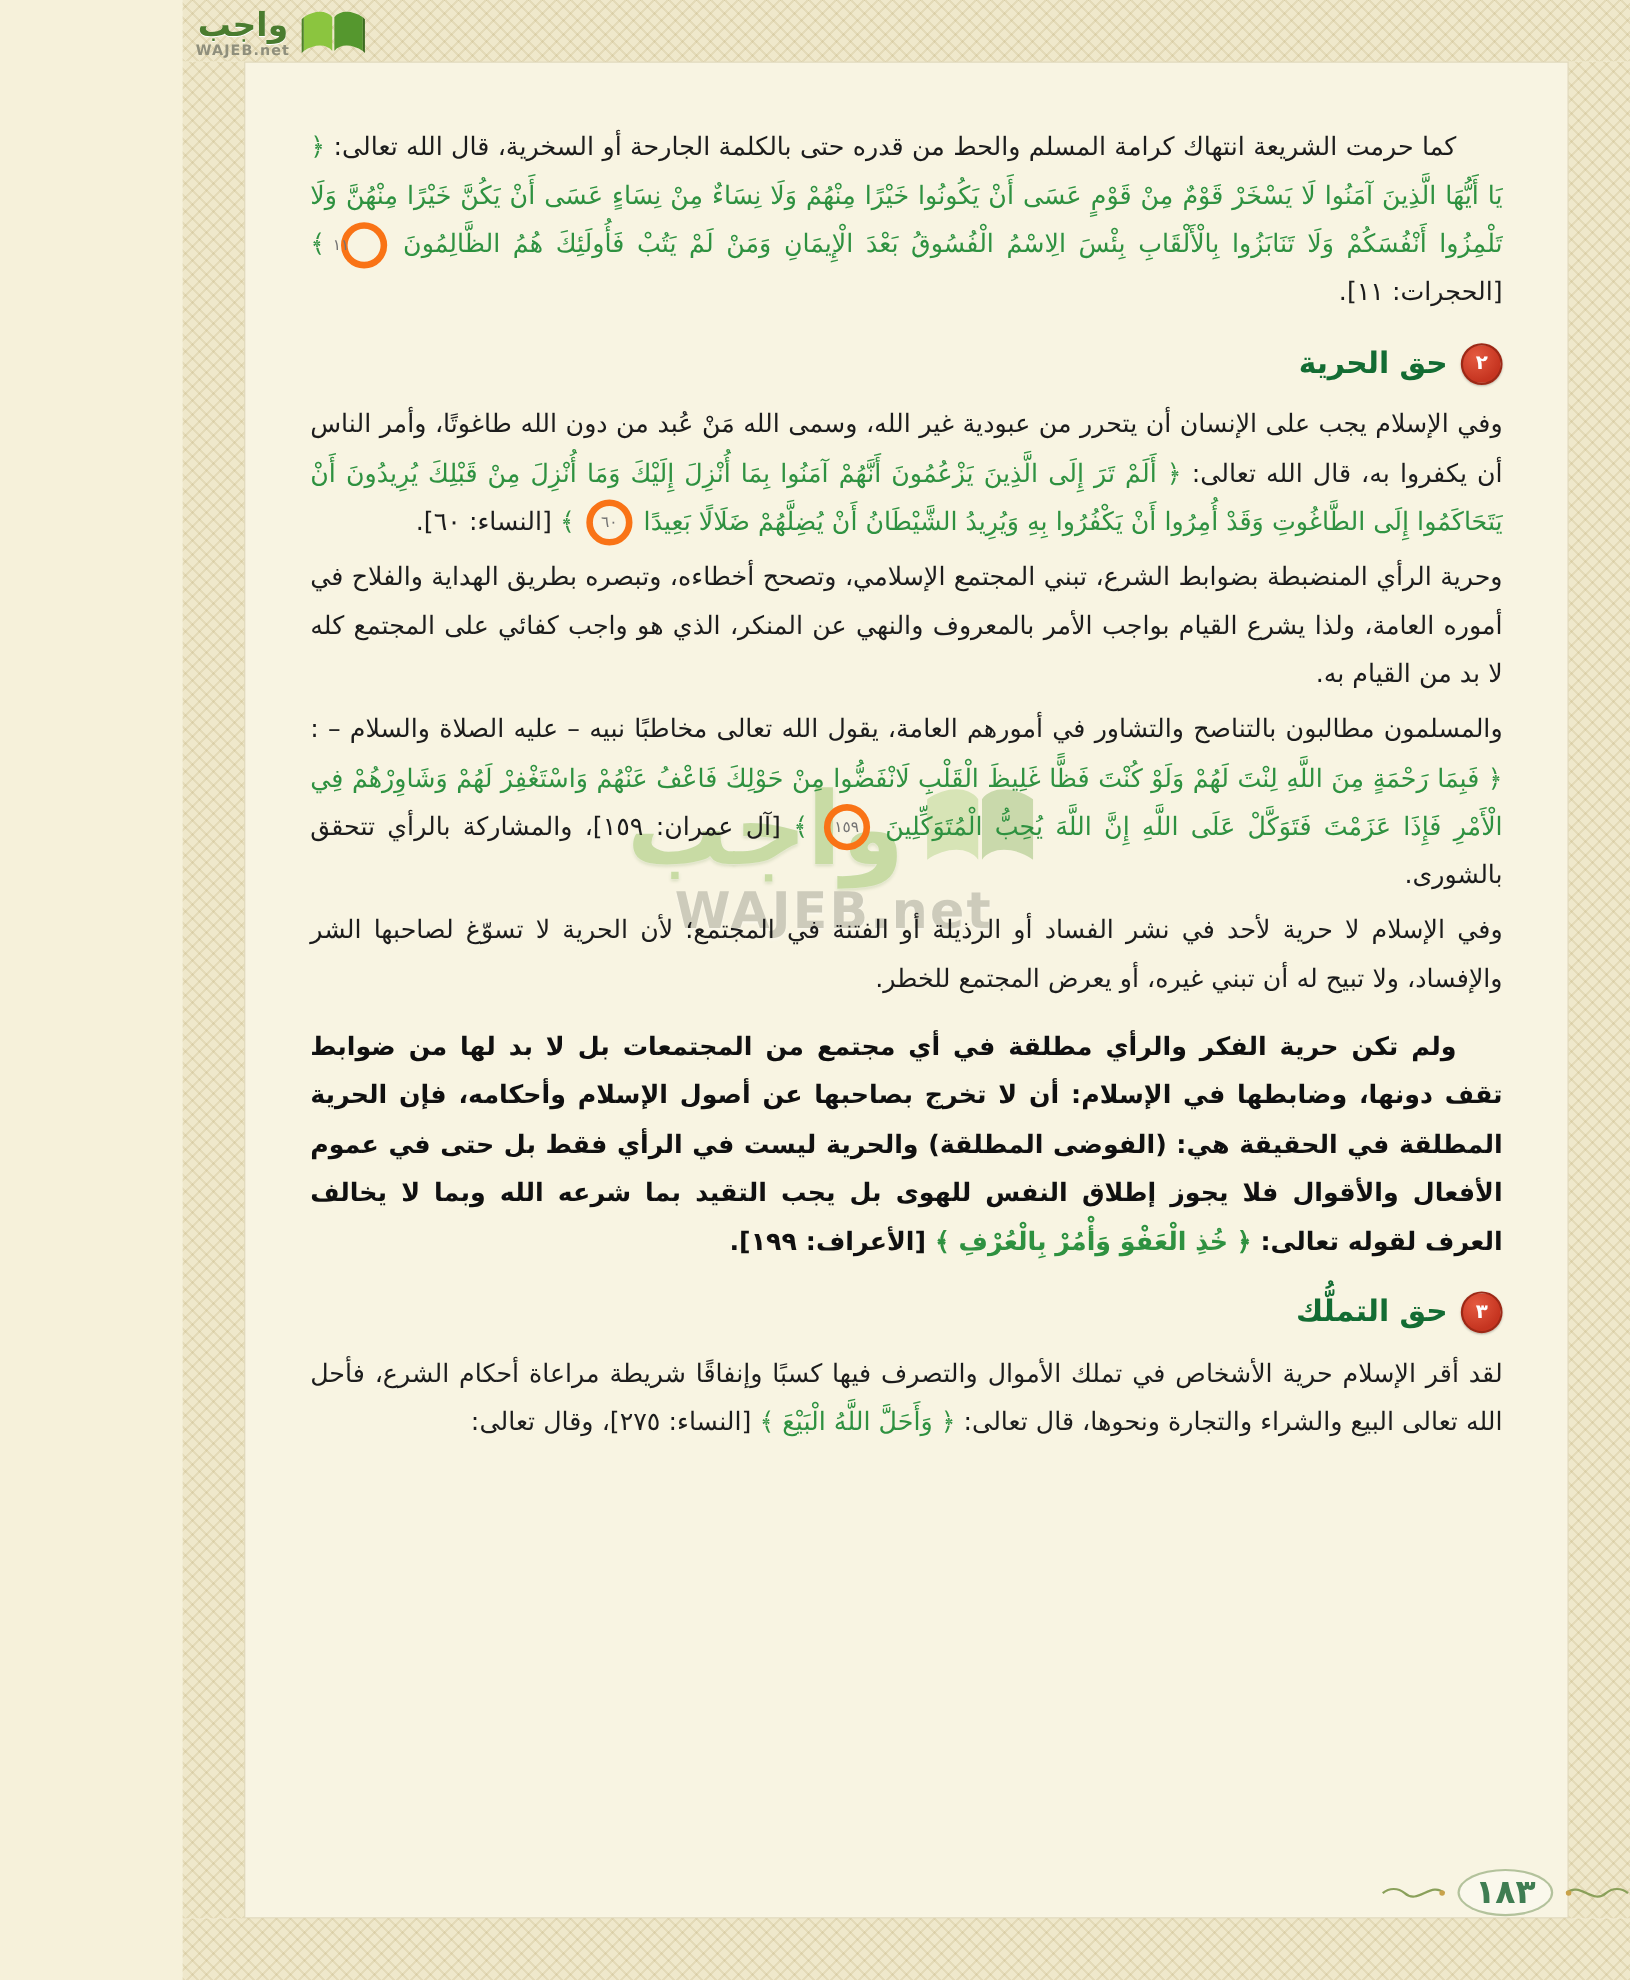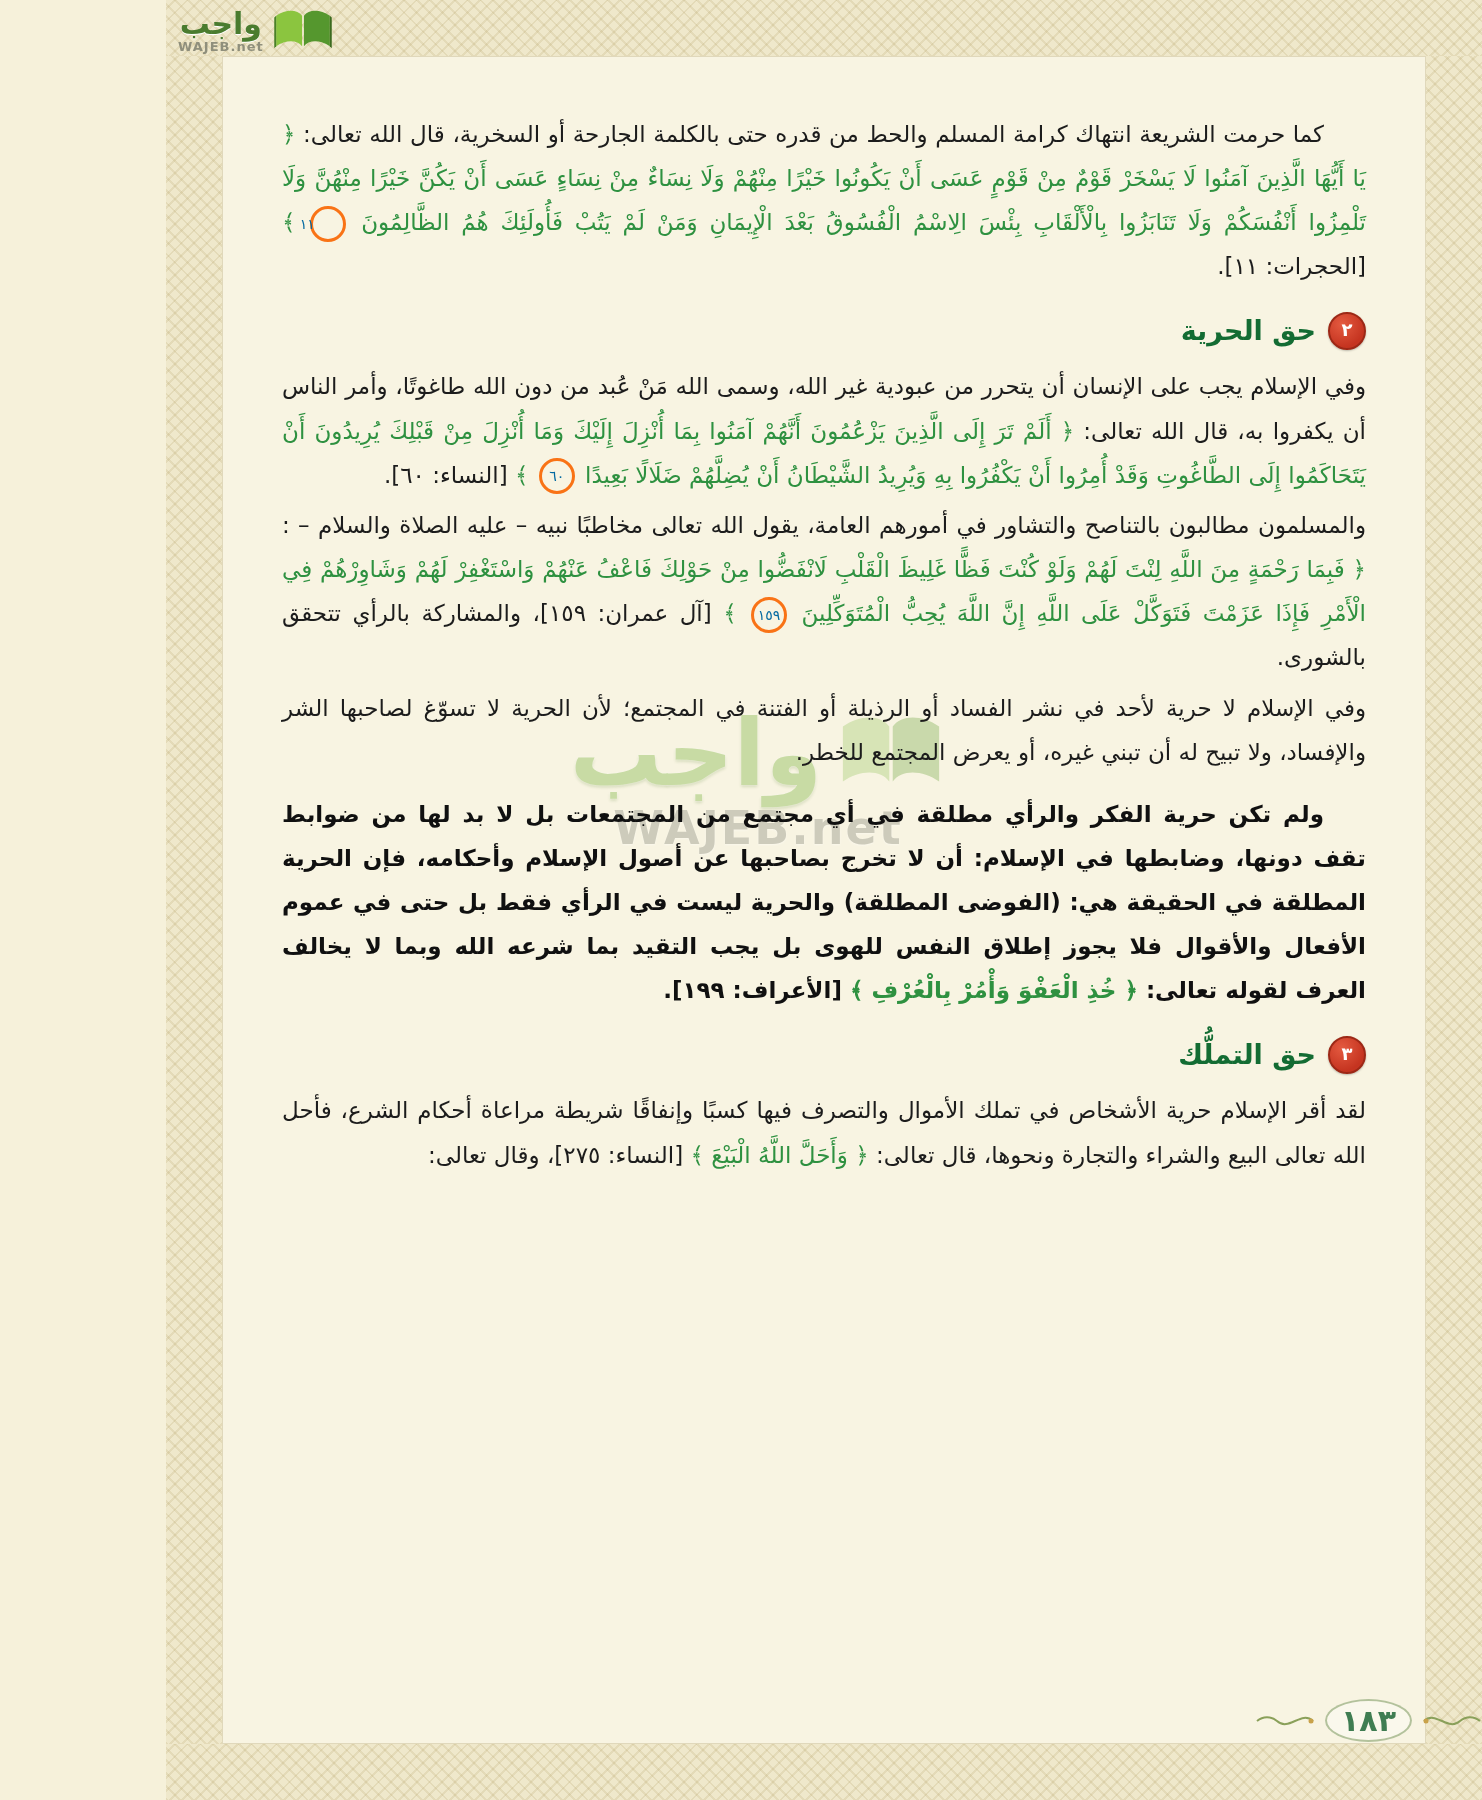--- a/index.html
+++ b/index.html
@@ -60,22 +60,22 @@
     font-size:23px;line-height:1.92;color:#1c1c1c;
     text-align:justify;
   }
   .content p{margin:0 0 6px 0;}
   .content p.indent{text-indent:42px;}
   .content p.bold{font-weight:bold;color:#101010;margin-top:18px;}
   .content p.center{text-align:center;text-indent:0;}
   .q{color:#2e9140;}
   .ayah{
     display:inline-flex;align-items:center;justify-content:center;
-    width:30px;height:30px;border:3px solid #f97316;border-radius:50%;
-    font-size:14px;color:#0369a1;margin:0 3px;vertical-align:middle;line-height:1;
+    width:30px;height:30px;border:6px solid #f97316;border-radius:50%;
+    font-size:14px;color:#737373;margin:0 3px;vertical-align:middle;line-height:1;
   }
   .heading{
     display:flex;align-items:center;gap:12px;
     margin:16px 0 8px 0;
   }
   .num-circle{
     width:34px;height:34px;border-radius:50%;
     background:radial-gradient(circle at 35% 30%, #e45a40, #c53420 70%);
     border:2px solid #9c2816;
     color:#fff;font-size:18px;font-weight:bold;
@@ -131,20 +131,21 @@
     <div class="wm-sub">WAJEB.net</div>
   </div>
 
   <main class="content">
       <p class="indent "><span class="">كما حرمت الشريعة انتهاك كرامة المسلم والحط من قدره حتى بالكلمة الجارحة أو السخرية، قال الله تعالى: </span><span class="q">﴿ يَا أَيُّهَا الَّذِينَ آمَنُوا لَا يَسْخَرْ قَوْمٌ مِنْ قَوْمٍ عَسَى أَنْ يَكُونُوا خَيْرًا مِنْهُمْ وَلَا نِسَاءٌ مِنْ نِسَاءٍ عَسَى أَنْ يَكُنَّ خَيْرًا مِنْهُنَّ وَلَا تَلْمِزُوا أَنْفُسَكُمْ وَلَا تَنَابَزُوا بِالْأَلْقَابِ بِئْسَ الِاسْمُ الْفُسُوقُ بَعْدَ الْإِيمَانِ وَمَنْ لَمْ يَتُبْ فَأُولَئِكَ هُمُ الظَّالِمُونَ </span><span class="ayah">١١</span><span class="q"> ﴾</span><span class=""> [الحجرات: ١١].</span></p>
       <div class="heading">
         <span class="num-circle">٢</span>
         <span class="heading-text">حق الحرية</span>
       </div>
       <p class=""><span class="">وفي الإسلام يجب على الإنسان أن يتحرر من عبودية غير الله، وسمى الله مَنْ عُبد من دون الله طاغوتًا، وأمر الناس أن يكفروا به، قال الله تعالى: </span><span class="q">﴿ أَلَمْ تَرَ إِلَى الَّذِينَ يَزْعُمُونَ أَنَّهُمْ آمَنُوا بِمَا أُنْزِلَ إِلَيْكَ وَمَا أُنْزِلَ مِنْ قَبْلِكَ يُرِيدُونَ أَنْ يَتَحَاكَمُوا إِلَى الطَّاغُوتِ وَقَدْ أُمِرُوا أَنْ يَكْفُرُوا بِهِ وَيُرِيدُ الشَّيْطَانُ أَنْ يُضِلَّهُمْ ضَلَالًا بَعِيدًا </span><span class="ayah">٦٠</span><span class="q"> ﴾</span><span class=""> [النساء: ٦٠].</span></p>
+      <p class=""><span class="">وحرية الرأي المنضبطة بضوابط الشرع، تبني المجتمع الإسلامي، وتصحح أخطاءه، وتبصره بطريق الهداية والفلاح في أموره العامة، ولذا يشرع القيام بواجب الأمر بالمعروف والنهي عن المنكر، الذي هو واجب كفائي على المجتمع كله لا بد من القيام به.</span></p>
       <p class=""><span class="">والمسلمون مطالبون بالتناصح والتشاور في أمورهم العامة، يقول الله تعالى مخاطبًا نبيه – عليه الصلاة والسلام – : </span><span class="q">﴿ فَبِمَا رَحْمَةٍ مِنَ اللَّهِ لِنْتَ لَهُمْ وَلَوْ كُنْتَ فَظًّا غَلِيظَ الْقَلْبِ لَانْفَضُّوا مِنْ حَوْلِكَ فَاعْفُ عَنْهُمْ وَاسْتَغْفِرْ لَهُمْ وَشَاوِرْهُمْ فِي الْأَمْرِ فَإِذَا عَزَمْتَ فَتَوَكَّلْ عَلَى اللَّهِ إِنَّ اللَّهَ يُحِبُّ الْمُتَوَكِّلِينَ </span><span class="ayah">١٥٩</span><span class="q"> ﴾</span><span class=""> [آل عمران: ١٥٩]، والمشاركة بالرأي تتحقق بالشورى.</span></p>
       <p class=""><span class="">وفي الإسلام لا حرية لأحد في نشر الفساد أو الرذيلة أو الفتنة في المجتمع؛ لأن الحرية لا تسوّغ لصاحبها الشر والإفساد، ولا تبيح له أن تبني غيره، أو يعرض المجتمع للخطر.</span></p>
       <p class="indent bold "><span class="">ولم تكن حرية الفكر والرأي مطلقة في أي مجتمع من المجتمعات بل لا بد لها من ضوابط تقف دونها، وضابطها في الإسلام: أن لا تخرج بصاحبها عن أصول الإسلام وأحكامه، فإن الحرية المطلقة في الحقيقة هي: (الفوضى المطلقة) والحرية ليست في الرأي فقط بل حتى في عموم الأفعال والأقوال فلا يجوز إطلاق النفس للهوى بل يجب التقيد بما شرعه الله وبما لا يخالف العرف لقوله تعالى: </span><span class="q">﴿ خُذِ الْعَفْوَ وَأْمُرْ بِالْعُرْفِ ﴾</span><span class=""> [الأعراف: ١٩٩].</span></p>
       <div class="heading">
         <span class="num-circle">٣</span>
         <span class="heading-text">حق التملُّك</span>
       </div>
       <p class=""><span class="">لقد أقر الإسلام حرية الأشخاص في تملك الأموال والتصرف فيها كسبًا وإنفاقًا شريطة مراعاة أحكام الشرع، فأحل الله تعالى البيع والشراء والتجارة ونحوها، قال تعالى: </span><span class="q">﴿ وَأَحَلَّ اللَّهُ الْبَيْعَ ﴾</span><span class=""> [النساء: ٢٧٥]، وقال تعالى:</span></p>
     </main>
 

